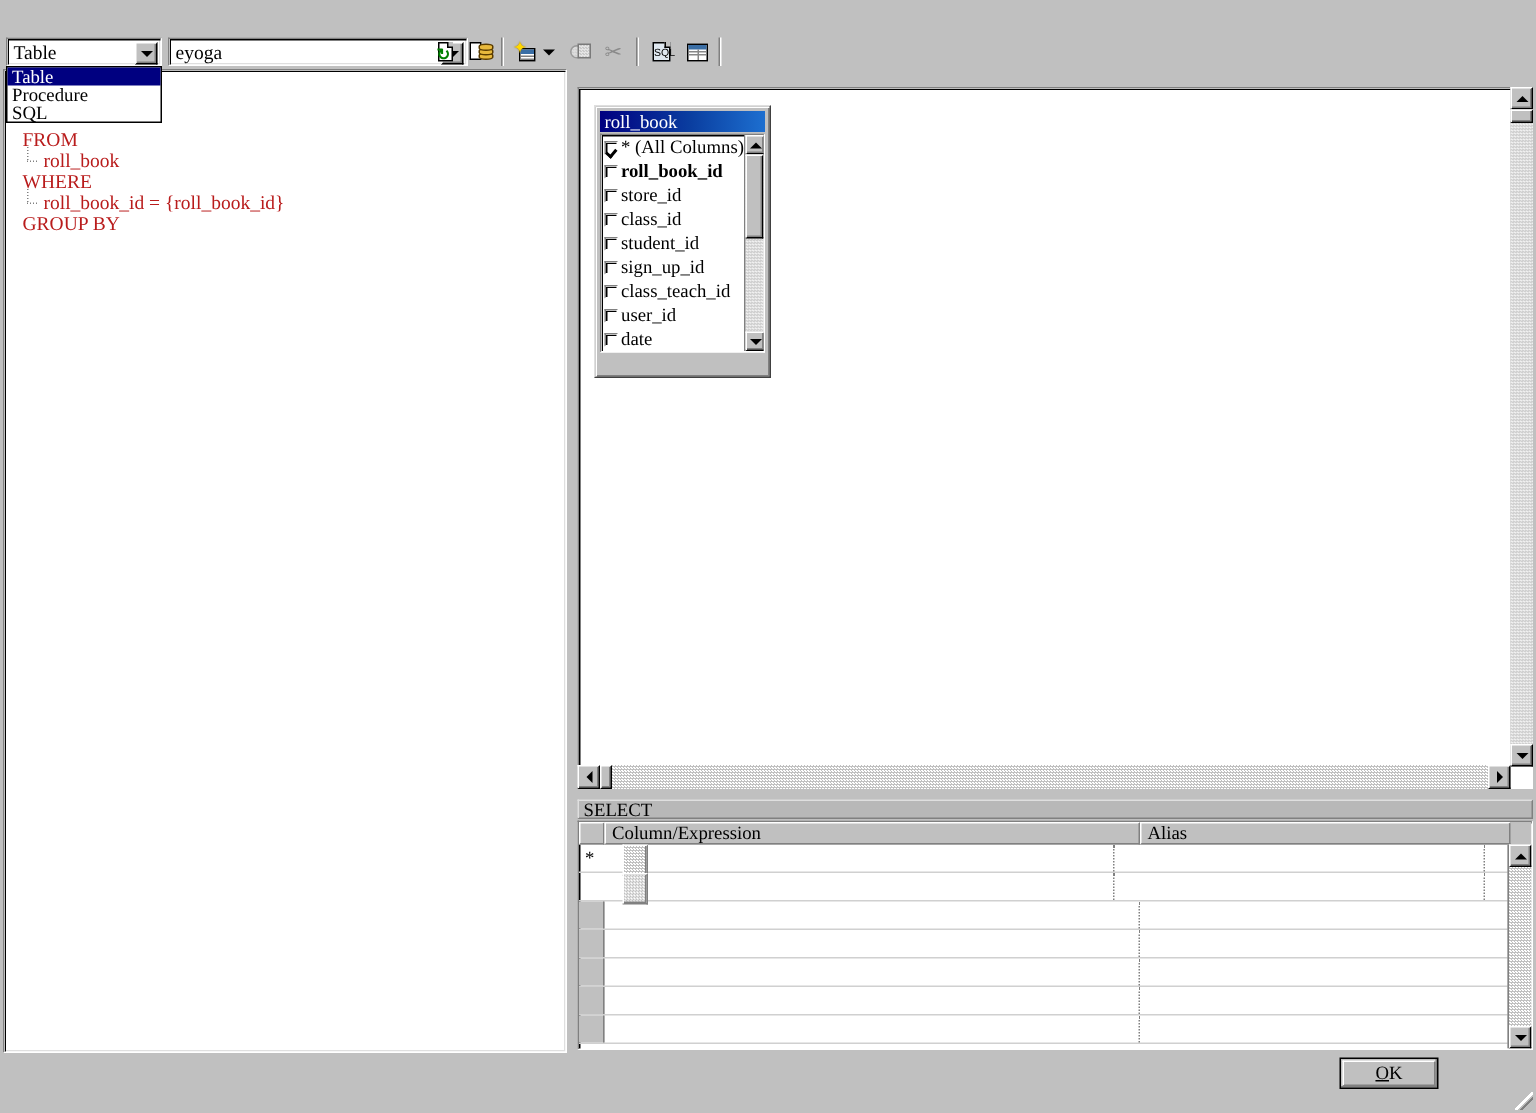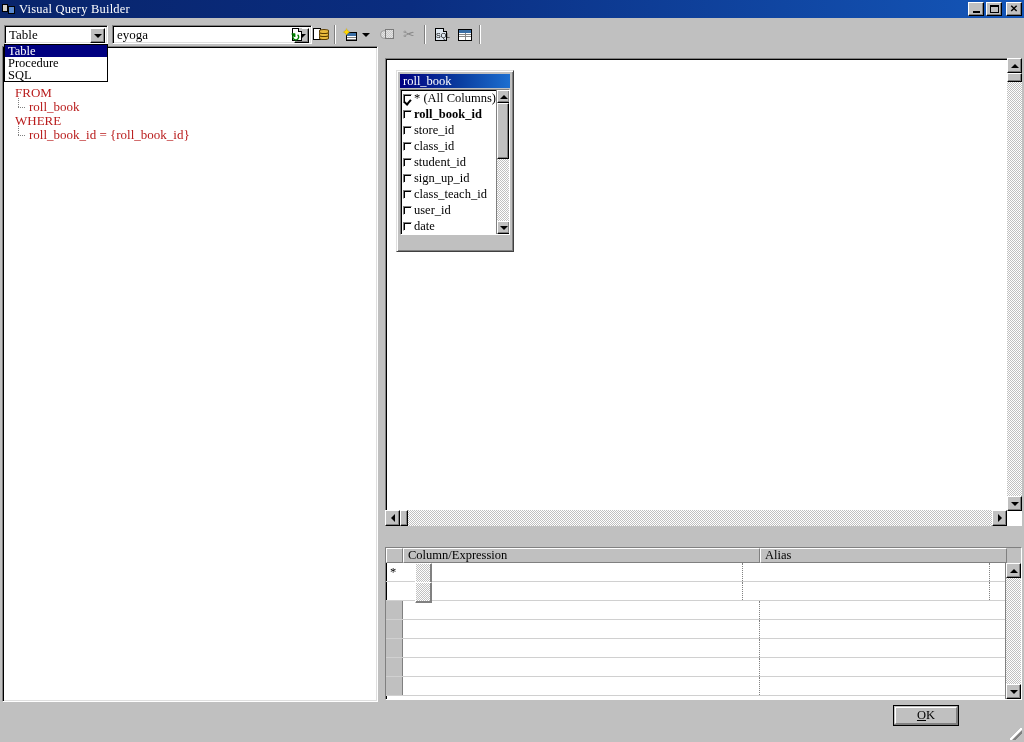--- a/index.html
+++ b/index.html
@@ -275,38 +275,20 @@
     background:
       linear-gradient(135deg,transparent 45%,#fff 45%,#fff 58%,transparent 58%),
       linear-gradient(135deg,transparent 62%,#808080 62%,#808080 72%,transparent 72%);
   }
 </style>
 </head>
 <body>
 
 <div class="app">
 
-  <div class="titlebar">
-    <div class="title-icon">
-      <div class="g1"></div>
-        <div class="g2"></div>
-    </div>
-    <div class="title-text">Visual Query Builder</div>
-    <div class="win-btns">
-      <div class="win-btn">
-          <div class="wb-min"></div>
-        </div>
-      <div class="win-btn">
-          <div class="wb-max"></div>
-        </div>
-      <div class="win-btn close">
-          <div class="wb-x">✕</div>
-        </div>
-    </div>
-  </div>
 
   <div class="toolbar"></div>
 
   <div class="combo" id="combo-type">
     <div class="val">Table</div>
     <div class="arrow">
         <div class="tri-down"></div>
       </div>
   </div>
 
@@ -381,20 +363,21 @@
     </div>
   </div>
   <div class="tb-sep" style="left:479px"></div>
 
   <div class="tree-panel">
     <div class="tree-inner" style="padding-top:39px">
       <div class="tnode">FROM</div>
       <div class="tnode child">roll_book</div>
       <div class="tnode">WHERE</div>
       <div class="tnode child">roll_book_id = {roll_book_id}</div>
+      <div class="tnode">GROUP BY</div>
     </div>
   </div>
 
   <div class="diagram">
     <div class="tblwin">
       <div class="tblwin-title">roll_book</div>
       <div class="tblwin-list">
         <div style="position:absolute;left:0;top:0;right:14px;">
           <div class="colrow">
             <div class="cbx checked"></div>
@@ -470,20 +453,21 @@
       </div>
     <div class="sb-track" style="position:absolute;left:15px;right:15px;top:0;bottom:0;">
       <div class="sb-thumb" style="width:8px;height:16px;"></div>
     </div>
     <div class="sb-btn" style="width:15px;height:16px;position:absolute;right:0;top:0;">
         <div class="tri-right"></div>
       </div>
   </div>
 
   <div class="selpanel">
+    <div class="sel-hdr">SELECT</div>
     <div class="grid">
       <div class="grid-head">
         <div class="gh-corner"></div>
         <div class="gh-cell" style="width:357px">Column/Expression</div>
         <div class="gh-cell" style="width:247px">Alias</div>
       </div>
 
       <div class="grow">
         <div class="gutter btn"></div>
         <div class="gcell" style="width:357px">*</div>

